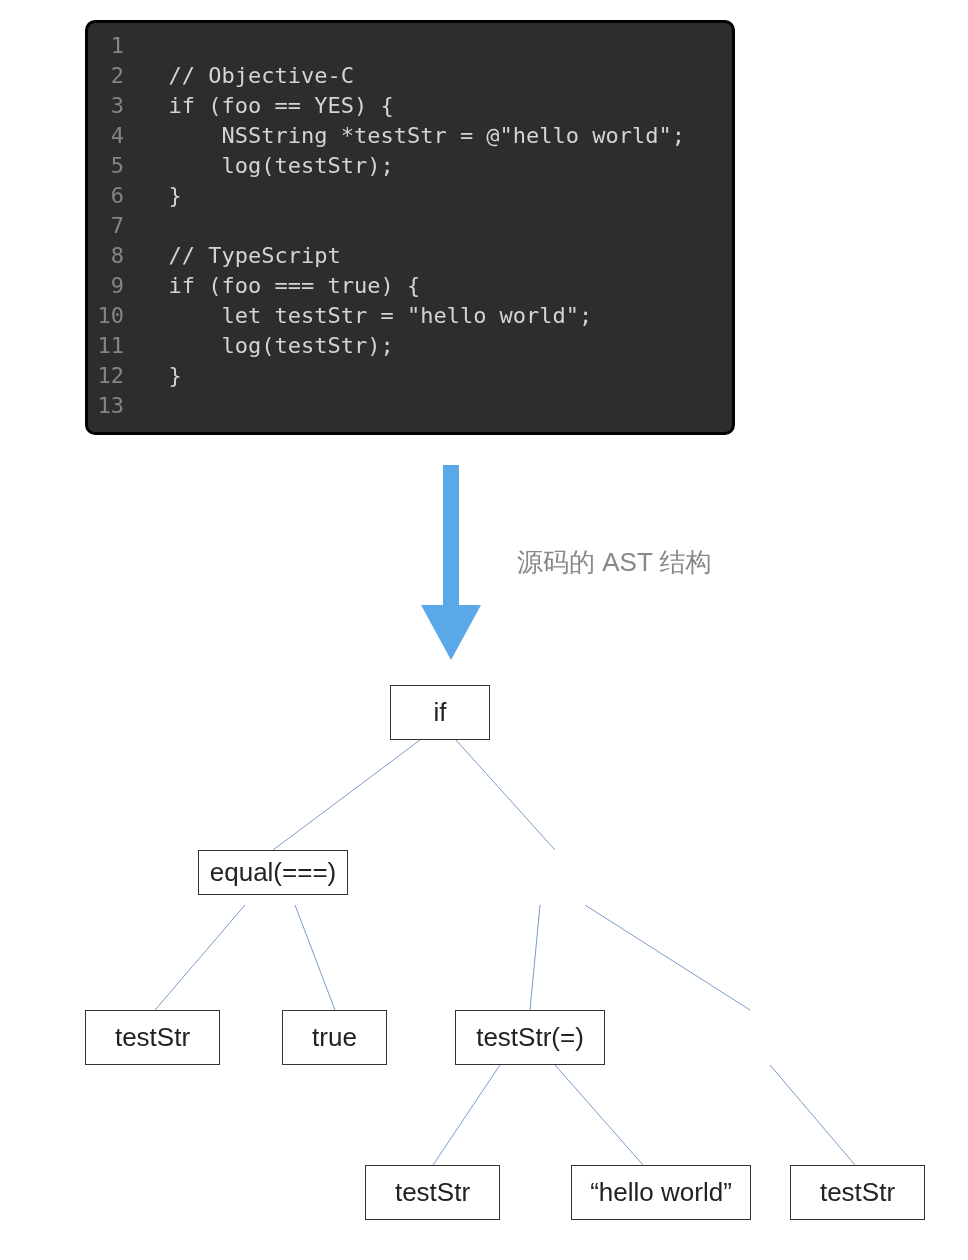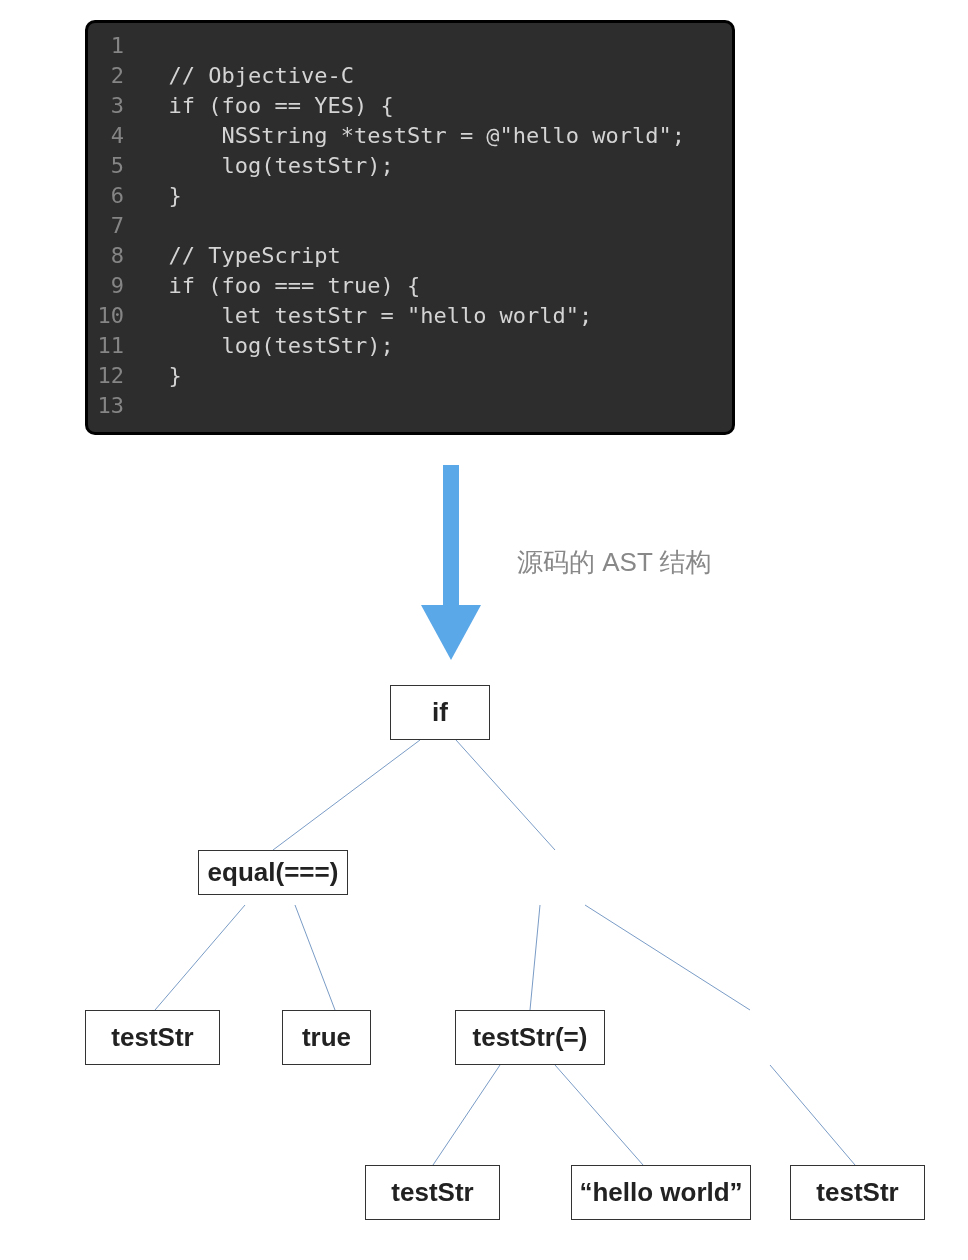--- a/index.html
+++ b/index.html
@@ -81,21 +81,20 @@
     position: absolute;
     border: 1px solid #333;
     background: #fff;
     font-size: 26px;
     color: #222;
     display: flex;
     align-items: center;
     justify-content: center;
     padding: 0 8px;
     white-space: nowrap;
-    font-weight: bold;
   }
 </style>
 </head>
 <body>
 
 <div class="code-editor">
   <div class="code-content">
     <div class="code-line">
       <span class="line-number">1</span>
       <span class="line-text"></span>
@@ -177,18 +176,18 @@
     <line x1="500" y1="395" x2="433" y2="495" stroke="#7a9cc6" stroke-width="1"></line>
 
     <line x1="555" y1="395" x2="643" y2="495" stroke="#7a9cc6" stroke-width="1"></line>
 
     <line x1="770" y1="395" x2="855" y2="495" stroke="#7a9cc6" stroke-width="1"></line>
   </svg>
 
   <div class="node" style="left:390px; top:15px; width:100px; height:55px;">if</div>
   <div class="node" style="left:198px; top:180px; width:150px; height:45px;">equal(===)</div>
   <div class="node" style="left:85px; top:340px; width:135px; height:55px;">testStr</div>
-  <div class="node" style="left:282px; top:340px; width:89px; height:55px;">true</div>
+  <div class="node" style="left:282px; top:340px; width:105px; height:55px;">true</div>
   <div class="node" style="left:455px; top:340px; width:150px; height:55px;">testStr(=)</div>
   <div class="node" style="left:365px; top:495px; width:135px; height:55px;">testStr</div>
   <div class="node" style="left:555px; top:495px; width:180px; height:55px;margin-left:16px;">“hello world”</div>
   <div class="node" style="left:790px; top:495px; width:135px; height:55px;">testStr</div>
 </div>
 
 </body></html>

